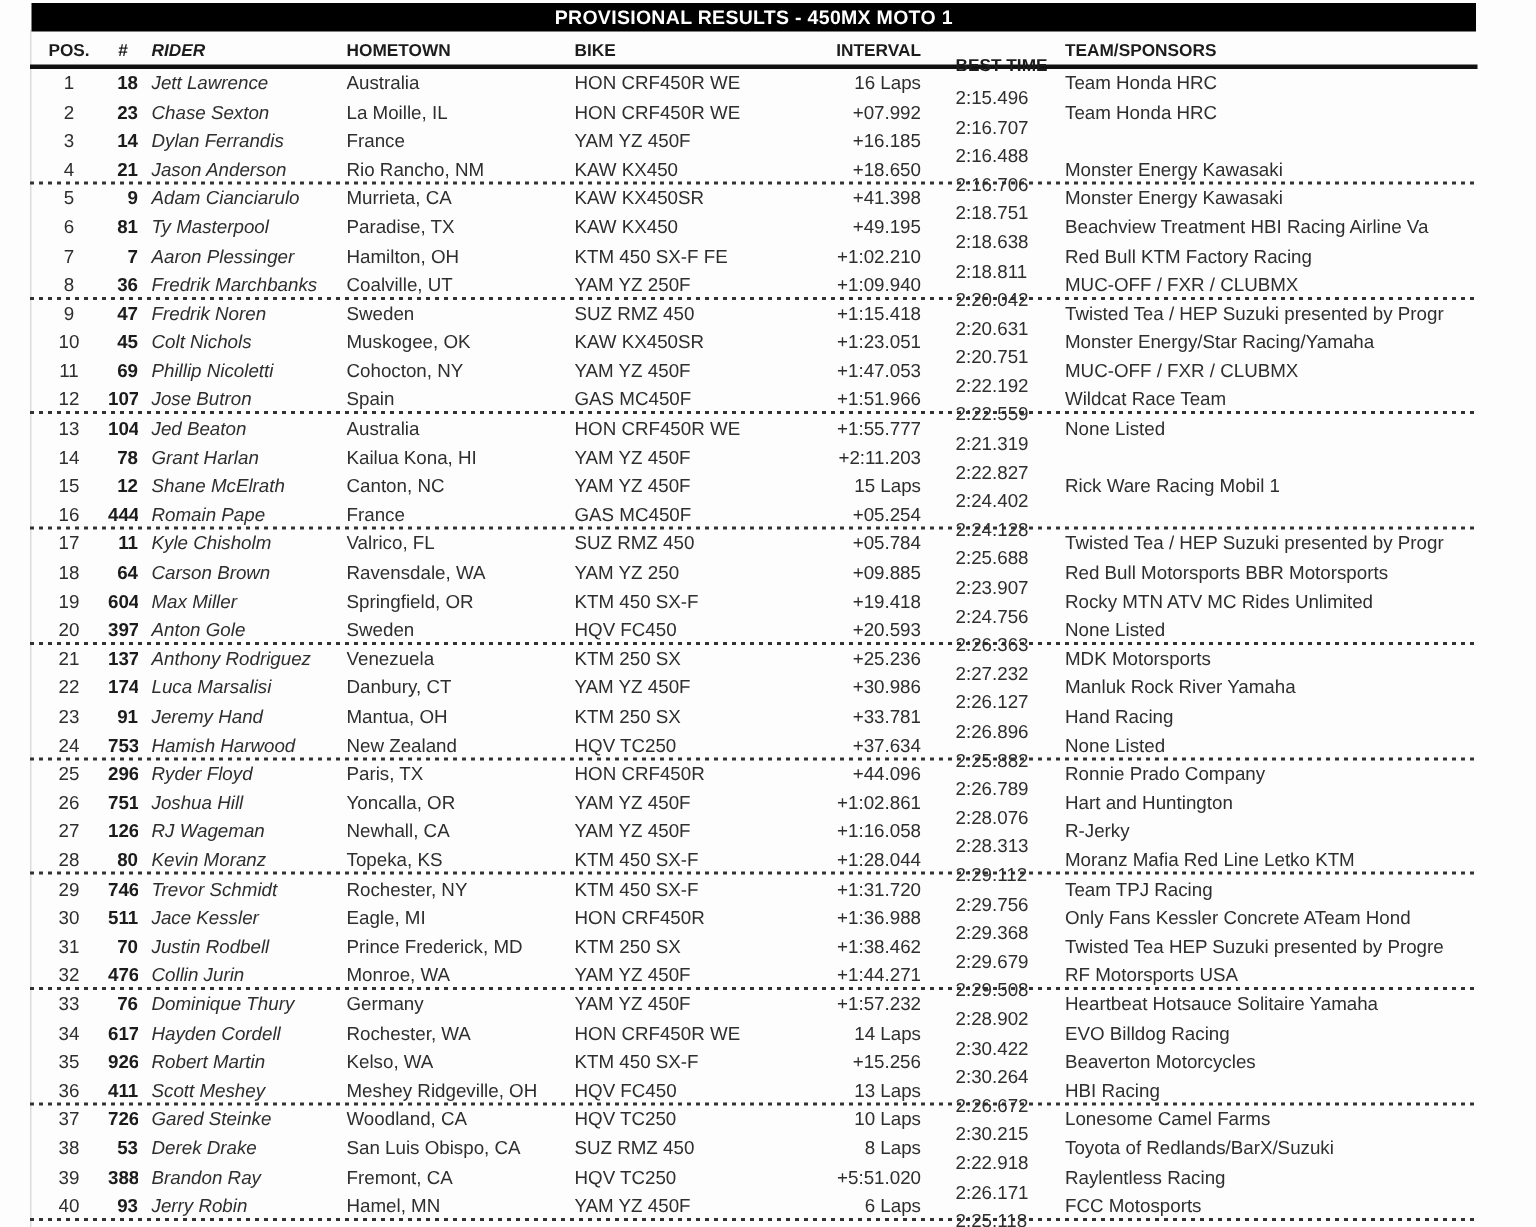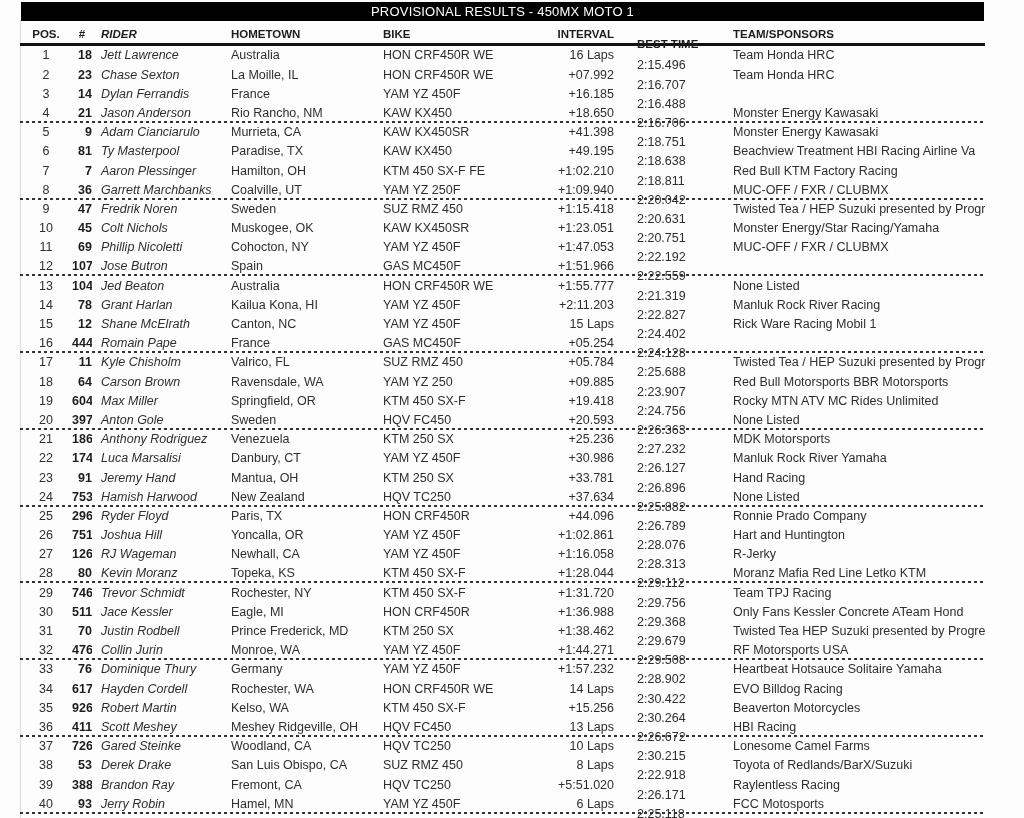--- a/index.html
+++ b/index.html
@@ -26,21 +26,21 @@
     background: var(--border_light, #dcdcdc);
   }
   .title-bar {
     position: absolute;
     left: 21px;
     top: 2px;
     width: 963px;
     height: 19px;
     background: var(--header_bg, #000);
     color: var(--header_text, #fff);
-    font-weight: normal;
+    font-weight: bold;
     font-size: 13px;
     letter-spacing: .2px;
     text-align: center;
     line-height: 19px;
     white-space: nowrap;
   }
   .grid {
     display: grid;
     grid-template-columns: 52px 20px 139px 152px 116px 115px 96px 1fr;
     align-items: center;
@@ -74,21 +74,21 @@
     background-repeat: no-repeat;
     background-position: 0 100%;
     background-size: 100% 2px;
   }
   .c { overflow: hidden; }
   .pos      { text-align: center; }
   .num      { text-align: right; font-weight: bold; color: #1c1c1c; }
   .rider    { padding-left: 9px; font-style: italic; }
   .interval { text-align: right; }
   .best     { padding-left: 23px; margin-top: 20px; }
-  .team     { padding-left: 0px; margin-left: 23px; }
+  .team     { padding-left: 0px; }
   .header-row .pos  { text-align: center; }
   .header-row .num  { text-align: center; }
 </style>
 </head>
 <body>
 
 <div class="sheet">
   <div class="left-edge-line"></div>
 
   <div class="title-bar">
@@ -172,21 +172,21 @@
       <div class="c rider">Aaron Plessinger</div>
       <div class="c hometown">Hamilton, OH</div>
       <div class="c bike">KTM 450 SX-F FE</div>
       <div class="c interval">+1:02.210</div>
       <div class="c best">2:18.811</div>
       <div class="c team">Red Bull KTM Factory Racing</div>
     </div>
       <div class="row grid group-end">
       <div class="c pos">8</div>
       <div class="c num">36</div>
-      <div class="c rider">Garrett Marchbanks</div>
+      <div class="c rider">Fredrik Marchbanks</div>
       <div class="c hometown">Coalville, UT</div>
       <div class="c bike">YAM YZ 250F</div>
       <div class="c interval">+1:09.940</div>
       <div class="c best">2:20.042</div>
       <div class="c team">MUC-OFF / FXR / CLUBMX</div>
     </div>
       <div class="row grid">
       <div class="c pos">9</div>
       <div class="c num">47</div>
       <div class="c rider">Fredrik Noren</div>
@@ -217,40 +217,40 @@
       <div class="c team">MUC-OFF / FXR / CLUBMX</div>
     </div>
       <div class="row grid group-end">
       <div class="c pos">12</div>
       <div class="c num">107</div>
       <div class="c rider">Jose Butron</div>
       <div class="c hometown">Spain</div>
       <div class="c bike">GAS MC450F</div>
       <div class="c interval">+1:51.966</div>
       <div class="c best">2:22.559</div>
+      <div class="c team">Wildcat Race Team</div>
     </div>
       <div class="row grid">
       <div class="c pos">13</div>
       <div class="c num">104</div>
       <div class="c rider">Jed Beaton</div>
       <div class="c hometown">Australia</div>
       <div class="c bike">HON CRF450R WE</div>
       <div class="c interval">+1:55.777</div>
       <div class="c best">2:21.319</div>
       <div class="c team">None Listed</div>
     </div>
       <div class="row grid">
       <div class="c pos">14</div>
       <div class="c num">78</div>
       <div class="c rider">Grant Harlan</div>
       <div class="c hometown">Kailua Kona, HI</div>
       <div class="c bike">YAM YZ 450F</div>
       <div class="c interval">+2:11.203</div>
       <div class="c best">2:22.827</div>
-      <div class="c team">Manluk Rock River Racing</div>
     </div>
       <div class="row grid">
       <div class="c pos">15</div>
       <div class="c num">12</div>
       <div class="c rider">Shane McElrath</div>
       <div class="c hometown">Canton, NC</div>
       <div class="c bike">YAM YZ 450F</div>
       <div class="c interval">15 Laps</div>
       <div class="c best">2:24.402</div>
       <div class="c team">Rick Ware Racing Mobil 1</div>
@@ -299,21 +299,21 @@
       <div class="c num">397</div>
       <div class="c rider">Anton Gole</div>
       <div class="c hometown">Sweden</div>
       <div class="c bike">HQV FC450</div>
       <div class="c interval">+20.593</div>
       <div class="c best">2:26.363</div>
       <div class="c team">None Listed</div>
     </div>
       <div class="row grid">
       <div class="c pos">21</div>
-      <div class="c num">186</div>
+      <div class="c num">137</div>
       <div class="c rider">Anthony Rodriguez</div>
       <div class="c hometown">Venezuela</div>
       <div class="c bike">KTM 250 SX</div>
       <div class="c interval">+25.236</div>
       <div class="c best">2:27.232</div>
       <div class="c team">MDK Motorsports</div>
     </div>
       <div class="row grid">
       <div class="c pos">22</div>
       <div class="c num">174</div>

